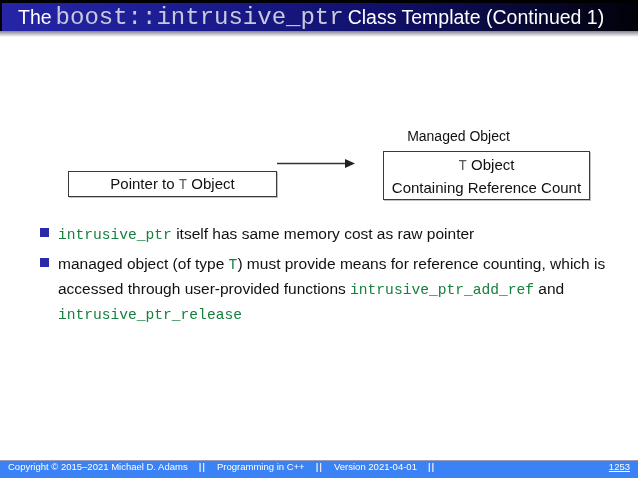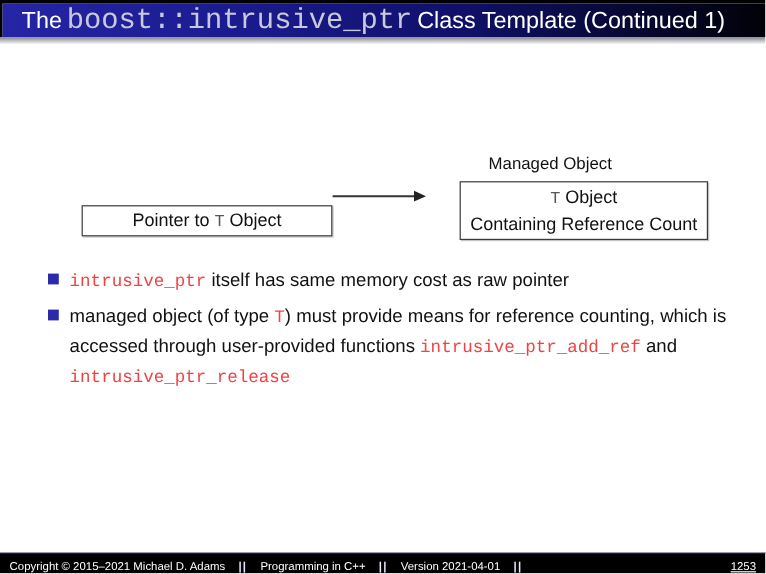--- a/index.html
+++ b/index.html
@@ -84,32 +84,32 @@
     width: 9px;
     height: 9px;
     background: #2a2aab;
     margin: 6px 9px 0 0;
   }
   .bullet-text {
     font-size: 15.5px;
     color: #111111;
     line-height: 23px;
   }
-  .bullet-text code { color: #ef4444; font-size: 14.6px; }
+  .bullet-text code { color: #15803d; font-size: 14.6px; }
 
   
   .footer-bar {
     position: absolute;
     left: 0; right: 0; bottom: 0;
     height: 18px;
-    background: #000000;
+    background: #3b82f6;
     border-top: 1px solid #9a9ab4;
     box-sizing: border-box;
     display: flex;
-    align-items: flex-end;
+    align-items: flex-start;
     padding: 0 8px;
     color: #ffffff;
     font-size: 9.5px;
     white-space: nowrap;
   }
   .footer-sep {
     font-weight: bold;
     color: #e8e8ff;
     margin: 0 11px;
     letter-spacing: 1px;

